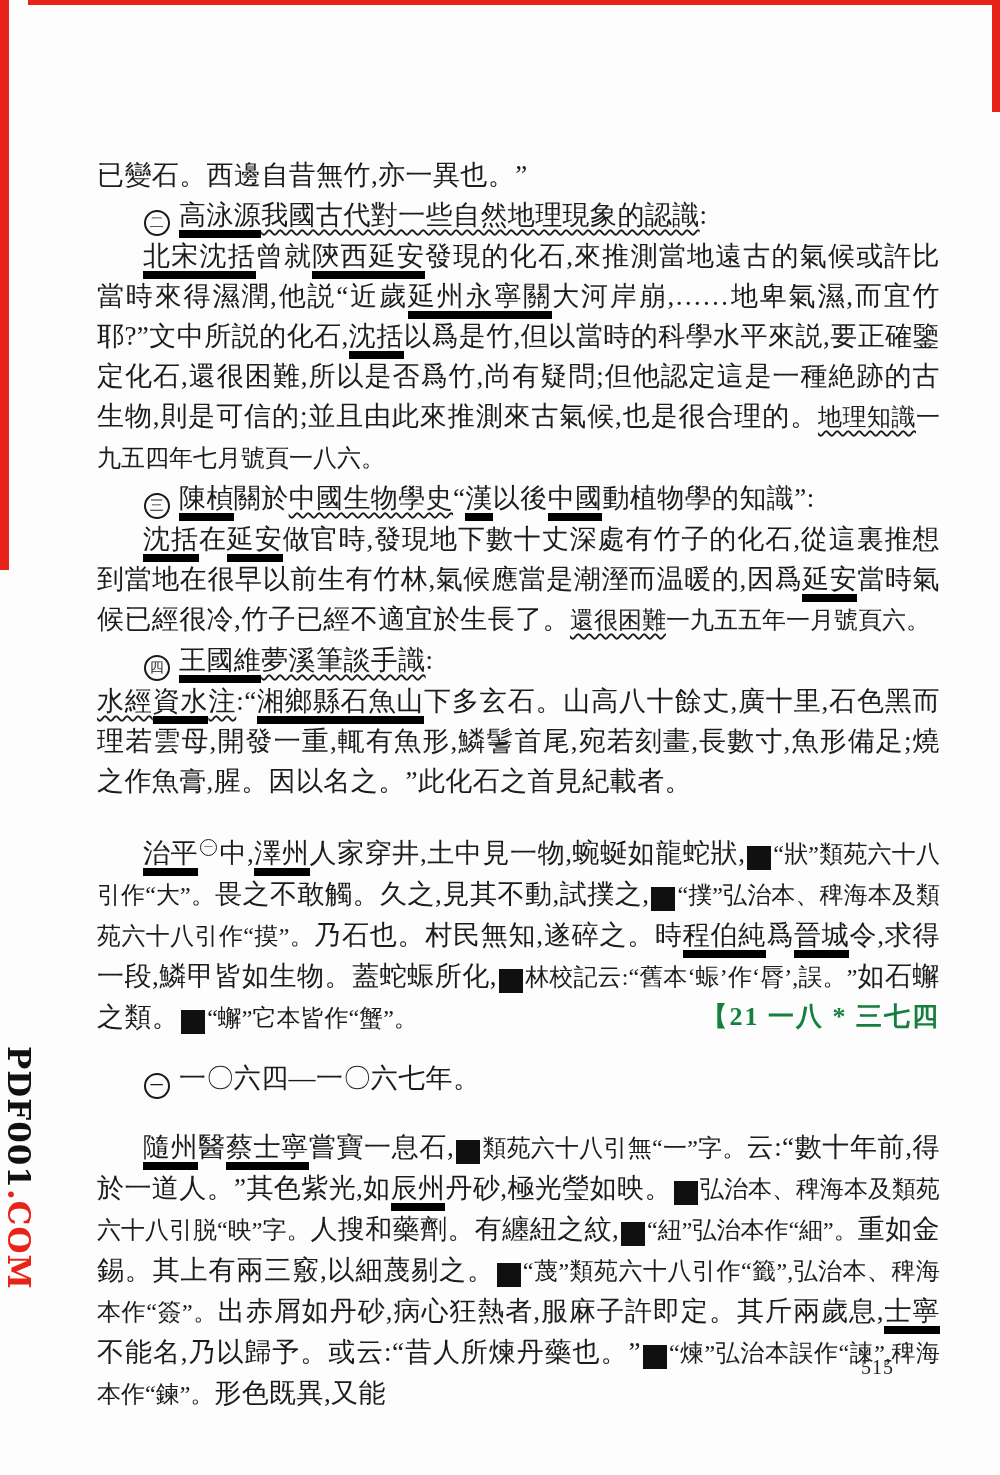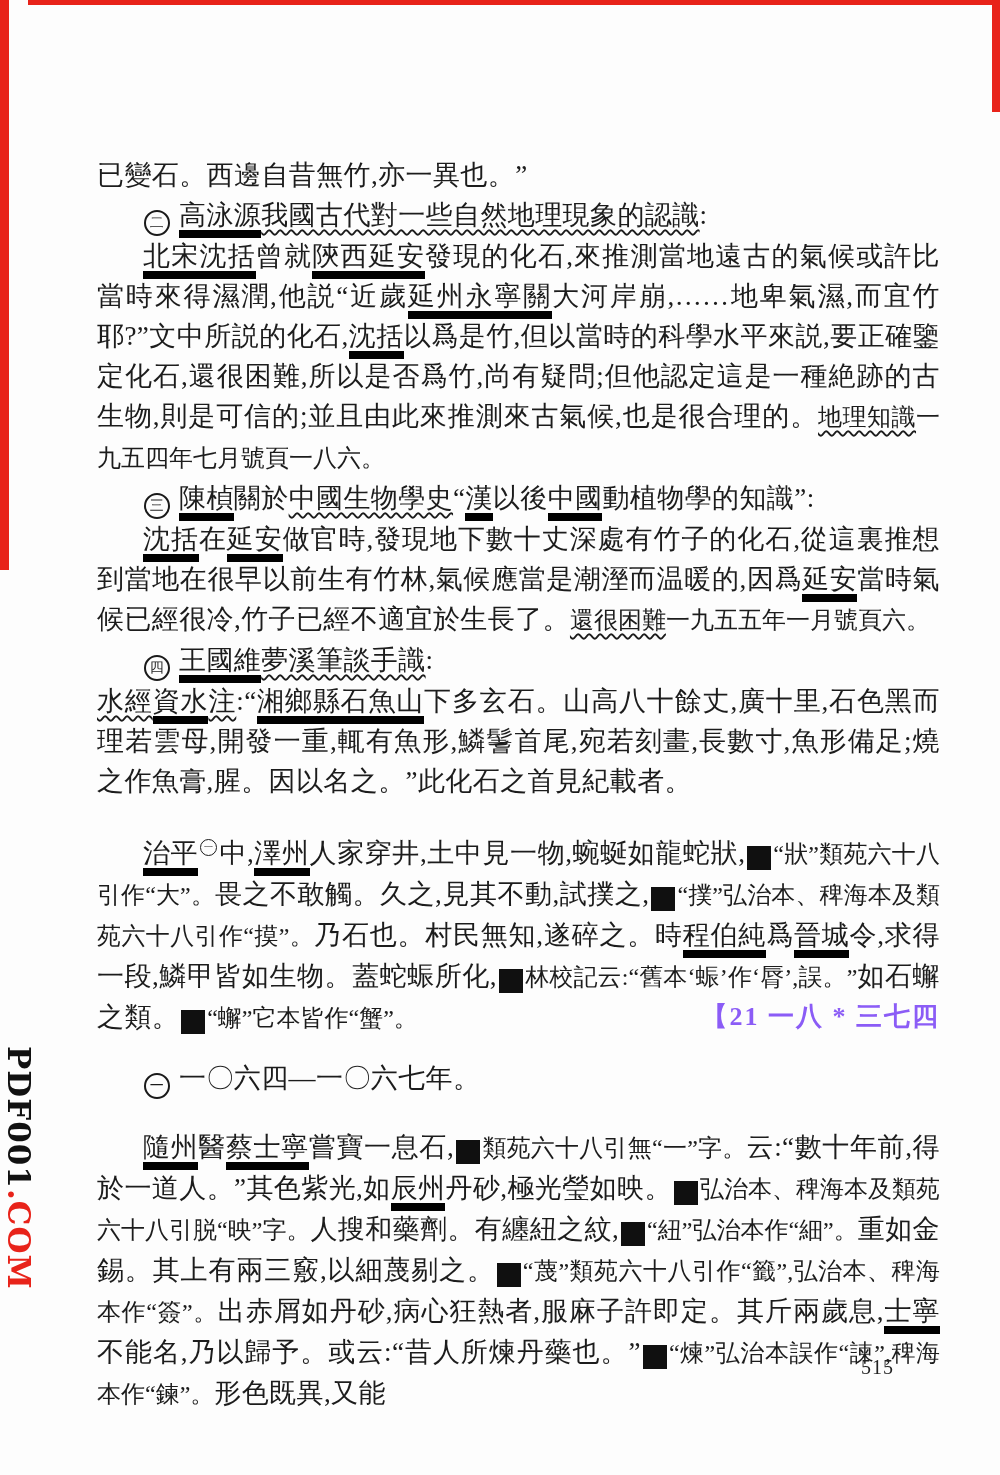--- a/index.html
+++ b/index.html
@@ -69,21 +69,21 @@
   .jiao{
     display:inline-block;width:24px;height:24px;
     background:#101010;color:#ffffff;
     font-size:19px;line-height:24px;text-align:center;
     margin:0 2px;vertical-align:-2px;
     font-family:"Liberation Serif","DejaVu Serif",serif;
   }
   .stamp{
     float:right;
     font-weight:bold;font-size:26px;letter-spacing:2px;
-    color:#8b5cf6;
+    color:#15803d;
   }
   .page-number{
     position:absolute;top:1356px;right:106px;
     font-size:20px;color:#222;letter-spacing:1px;
   }
 </style>
 </head>
 <body>
 
 <div class="page">

